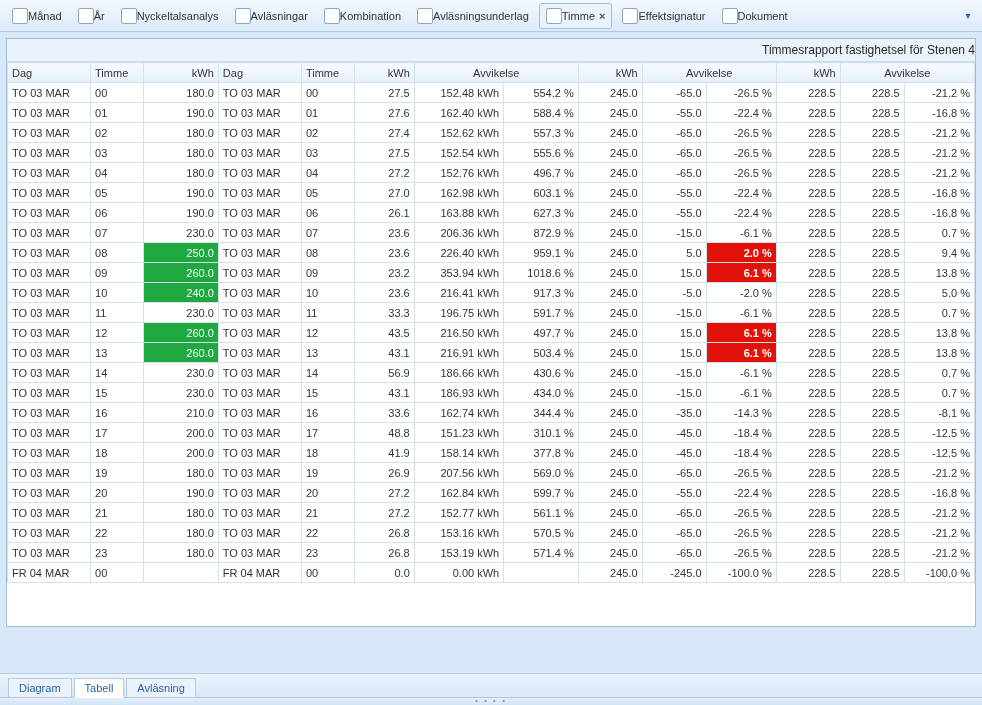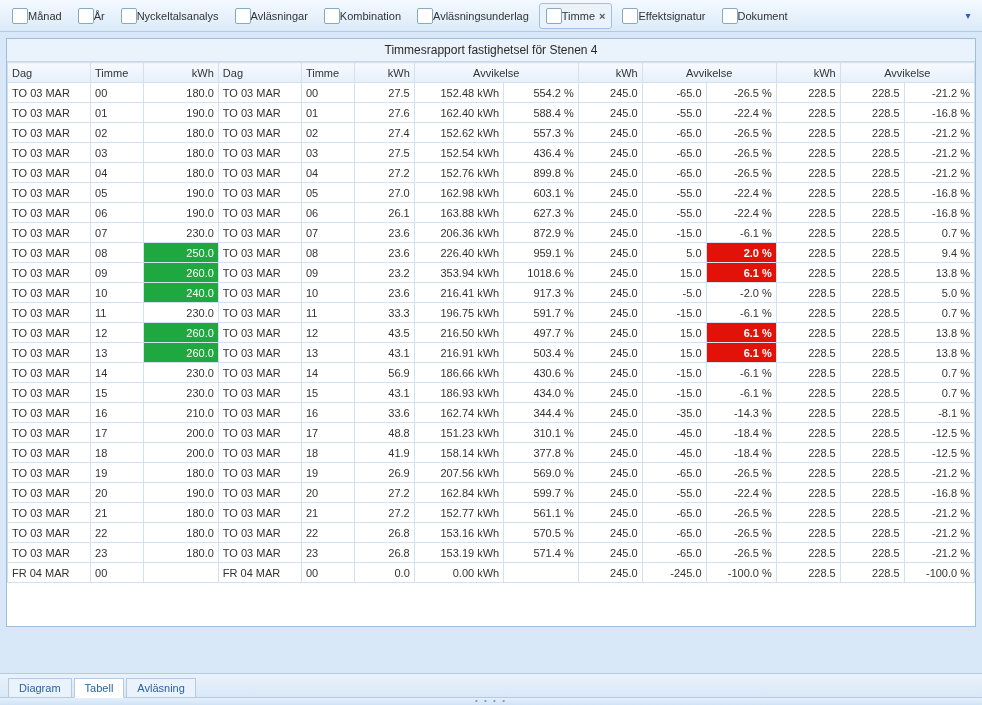--- a/index.html
+++ b/index.html
@@ -7,21 +7,21 @@
 .window { width: 982px; height: 705px; background: #d9e8f8; position: relative; display: flex; flex-direction: column; }
 .toolbar { height: 32px; background: linear-gradient(#f4f9ff,#dbeaf9); border-bottom: 1px solid #b5c9df; display: flex; align-items: center; padding: 0 6px; }
 .toolbtn { display:flex; align-items:center; padding:2px 6px; margin-right:4px; cursor:pointer; border-radius:3px; height:26px;justify-content:space-between; }
 .toolbtn .ico { width:16px; height:16px; display:inline-block; border:1px solid #8ab; background:#fff; border-radius:2px; }
 .toolbtn.active { background:#eaf2fc; border:1px solid #9fc0e3; }
 .toolbtn .close { color:#555; margin-left:4px; font-weight:bold; }
 .spacer { flex:1; }
 .drop { width:16px; height:26px; display:flex; align-items:center; justify-content:center; color:#2a62a5; cursor:pointer; }
 .drop:before { content:"▾"; font-size:10px; }
 .content { flex:1; margin:6px; background:#fff; border:1px solid #9fbedc; display:flex; flex-direction:column; overflow:hidden; }
-.title { text-align:center; padding:4px 0; background:#eaf2fc; border-bottom:1px solid #c7d8ea; font-size:12px; color:#2a2a2a; }
+.title { text-align:right; padding:4px 0; background:#eaf2fc; border-bottom:1px solid #c7d8ea; font-size:12px; color:#2a2a2a; }
 .tablewrap { flex:1; overflow:auto; }
 table { border-collapse:collapse; width:100%; table-layout:fixed; }
 th, td { border:1px solid #d3e0ee; padding:2px 4px; height:20px; white-space:nowrap; overflow:hidden; text-overflow:ellipsis; }
 th { background:linear-gradient(#f6faff,#e6effa); font-weight:normal; text-align:left; color:#333; }
 th.grp { background:linear-gradient(#f1f7fe,#e0ecf8); }
 td.num, th.num { text-align:right; }
 .hl-green { background:#1ea83f; color:#fff; }
 .hl-red { background:#e31208; color:#fff;font-weight:bold; }
 .bottomtabs { height:24px; background:linear-gradient(#eaf2fc,#d9e8f8); border-top:1px solid #b5c9df; display:flex; align-items:flex-end; padding:0 8px;margin-top:40px; }
 .btab { padding:3px 10px; border:1px solid #b5c9df; border-bottom:none; margin-right:2px; background:#eaf2fc; color:#2a62a5; cursor:pointer; font-size:11px; }
@@ -159,37 +159,37 @@
               <td class="num">-21.2 %</td>
             </tr>
             <tr class="row">
               <td>TO 03 MAR</td>
               <td>03</td>
               <td class="num">180.0</td>
               <td>TO 03 MAR</td>
               <td>03</td>
               <td class="num">27.5</td>
               <td class="num">152.54 kWh</td>
-              <td class="num">436.4 %</td>
+              <td class="num">555.6 %</td>
               <td class="num">245.0</td>
               <td class="num">-65.0</td>
               <td class="num">-26.5 %</td>
               <td class="num">228.5</td>
               <td class="num">228.5</td>
               <td class="num">-21.2 %</td>
             </tr>
             <tr class="row">
               <td>TO 03 MAR</td>
               <td>04</td>
               <td class="num">180.0</td>
               <td>TO 03 MAR</td>
               <td>04</td>
               <td class="num">27.2</td>
               <td class="num">152.76 kWh</td>
-              <td class="num">899.8 %</td>
+              <td class="num">496.7 %</td>
               <td class="num">245.0</td>
               <td class="num">-65.0</td>
               <td class="num">-26.5 %</td>
               <td class="num">228.5</td>
               <td class="num">228.5</td>
               <td class="num">-21.2 %</td>
             </tr>
             <tr class="row">
               <td>TO 03 MAR</td>
               <td>05</td>

